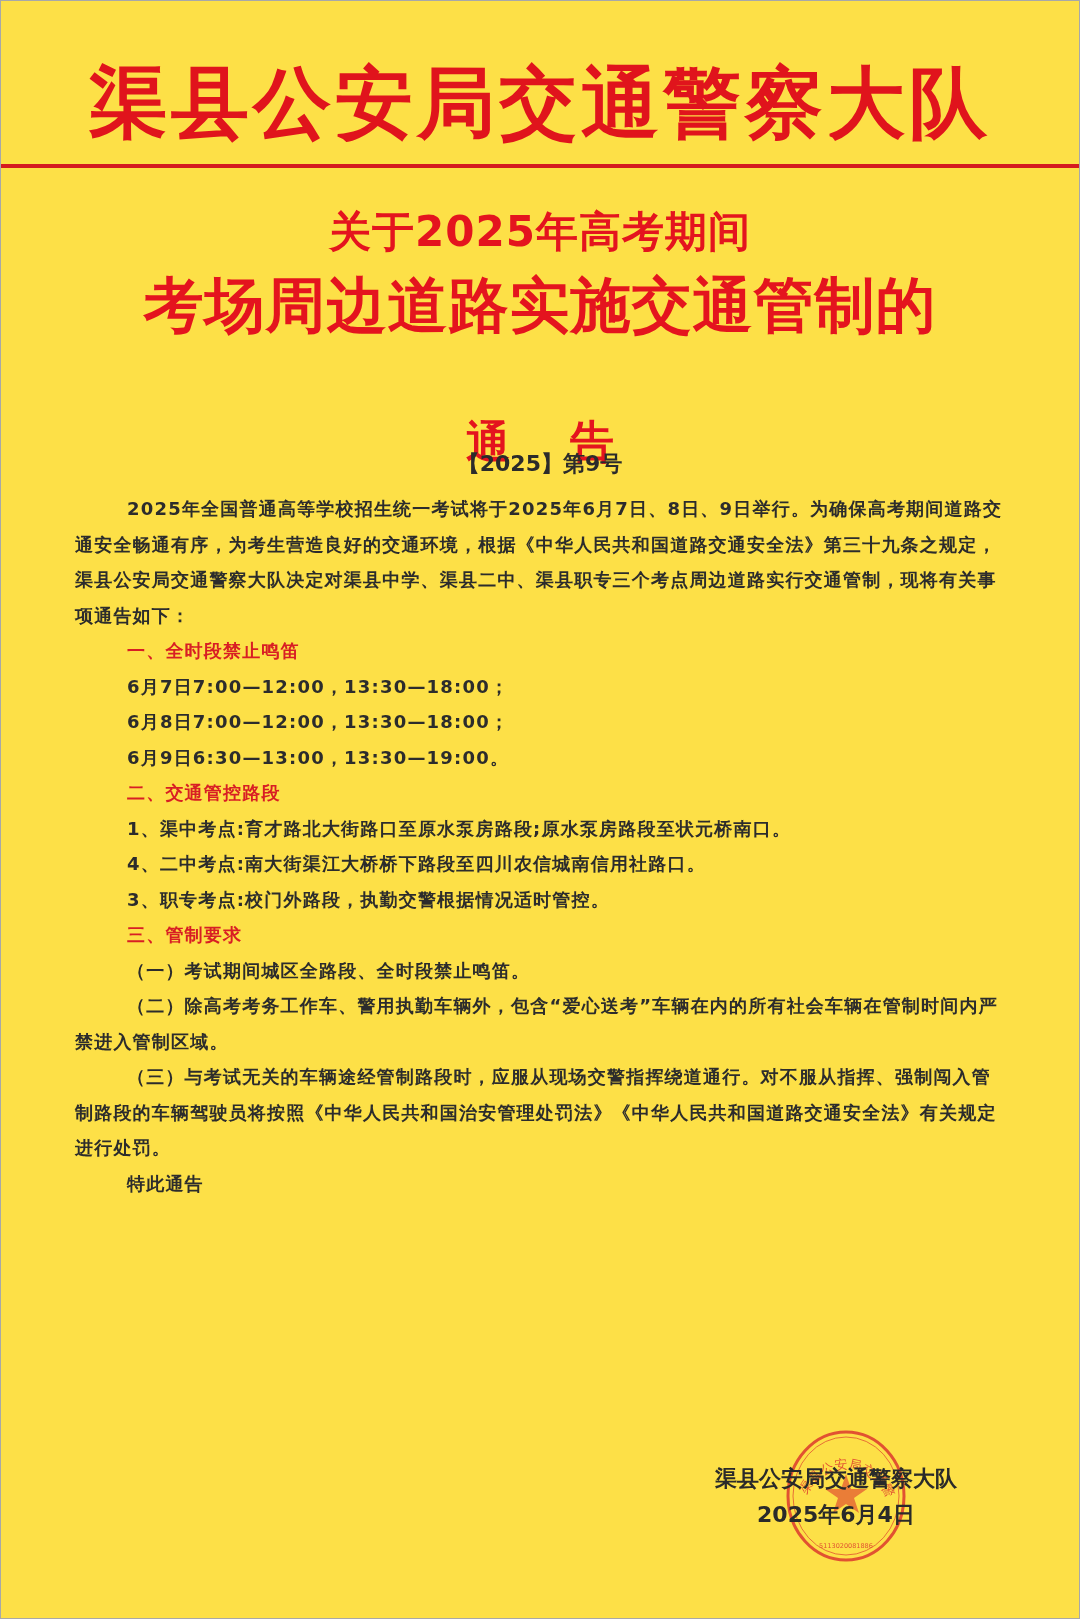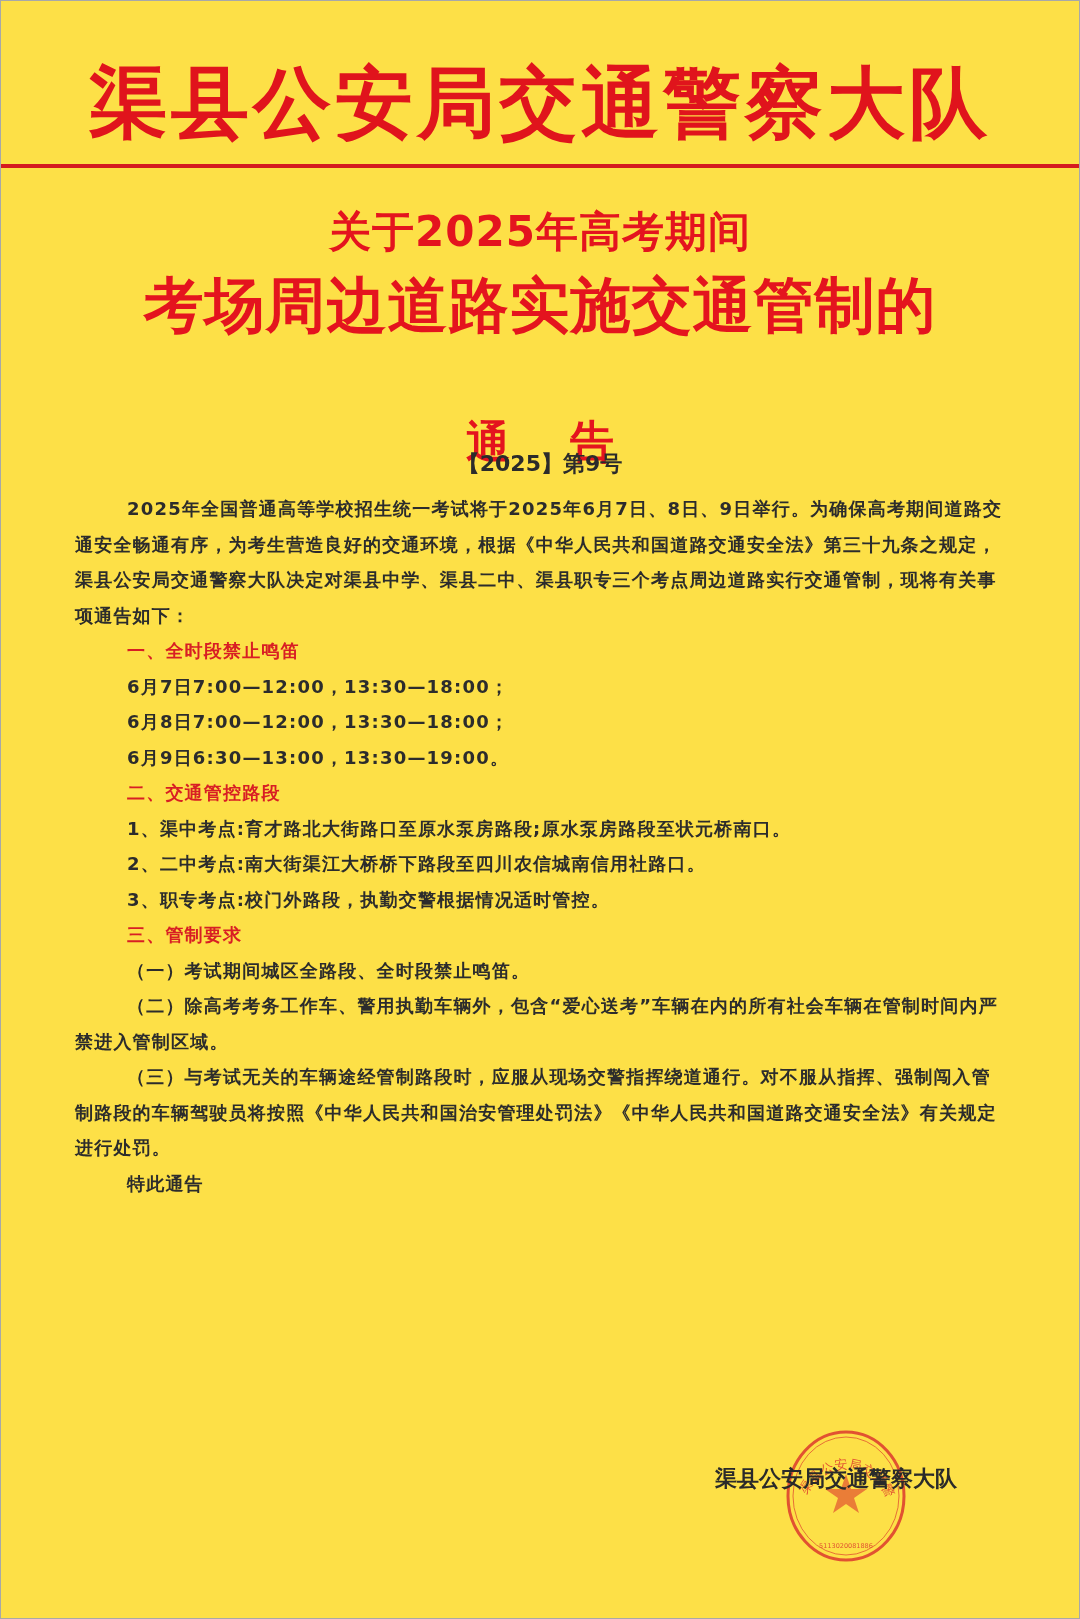--- a/index.html
+++ b/index.html
@@ -83,21 +83,21 @@
   <div class="body-text">
     <p class="indent">2025年全国普通高等学校招生统一考试将于2025年6月7日、8日、9日举行。为确保高考期间道路交通安全畅通有序，为考生营造良好的交通环境，根据《中华人民共和国道路交通安全法》第三十九条之规定，渠县公安局交通警察大队决定对渠县中学、渠县二中、渠县职专三个考点周边道路实行交通管制，现将有关事项通告如下：</p>
 
     <p class="section-heading">一、全时段禁止鸣笛</p>
     <p class="time-line">6月7日7:00—12:00，13:30—18:00；</p>
     <p class="time-line">6月8日7:00—12:00，13:30—18:00；</p>
     <p class="time-line">6月9日6:30—13:00，13:30—19:00。</p>
 
     <p class="section-heading">二、交通管控路段</p>
     <p class="indent">1、渠中考点:育才路北大街路口至原水泵房路段;原水泵房路段至状元桥南口。</p>
-    <p class="indent">2、二中考点:南大街渠江大桥桥下路段至四川农信城南信用社路口。</p>
+    <p class="indent">4、二中考点:南大街渠江大桥桥下路段至四川农信城南信用社路口。</p>
     <p class="indent">3、职专考点:校门外路段，执勤交警根据情况适时管控。</p>
 
     <p class="section-heading">三、管制要求</p>
     <p class="indent">（一）考试期间城区全路段、全时段禁止鸣笛。</p>
     <p class="indent">（二）除高考考务工作车、警用执勤车辆外，包含“爱心送考”车辆在内的所有社会车辆在管制时间内严禁进入管制区域。</p>
     <p class="indent">（三）与考试无关的车辆途经管制路段时，应服从现场交警指挥绕道通行。对不服从指挥、强制闯入管制路段的车辆驾驶员将按照《中华人民共和国治安管理处罚法》《中华人民共和国道路交通安全法》有关规定进行处罚。</p>
 
     <p class="closing">特此通告</p>
   </div>
 
@@ -107,15 +107,16 @@
     <polygon points="63,48 68,63 84,63 71,72 76,87 63,78 50,87 55,72 42,63 58,63" fill="#d8232a" opacity="0.7"></polygon>
     <path id="sealArc" d="M 20 78 A 45 50 0 0 1 106 78" fill="none"></path>
     <text font-size="13" fill="#d8232a" font-family="DejaVu Serif, serif">
       <textPath href="#sealArc" startOffset="8%">渠县公安局交通警察大队</textPath>
     </text>
     <text x="63" y="122" font-size="6.5" fill="#d8232a" text-anchor="middle" font-family="DejaVu Sans, sans-serif">5113020081886</text>
   </svg>
 
   <div class="signature">
     <div>渠县公安局交通警察大队</div>
+    <div>2025年6月4日</div>
   </div>
 
 </div>
 
 </body></html>

